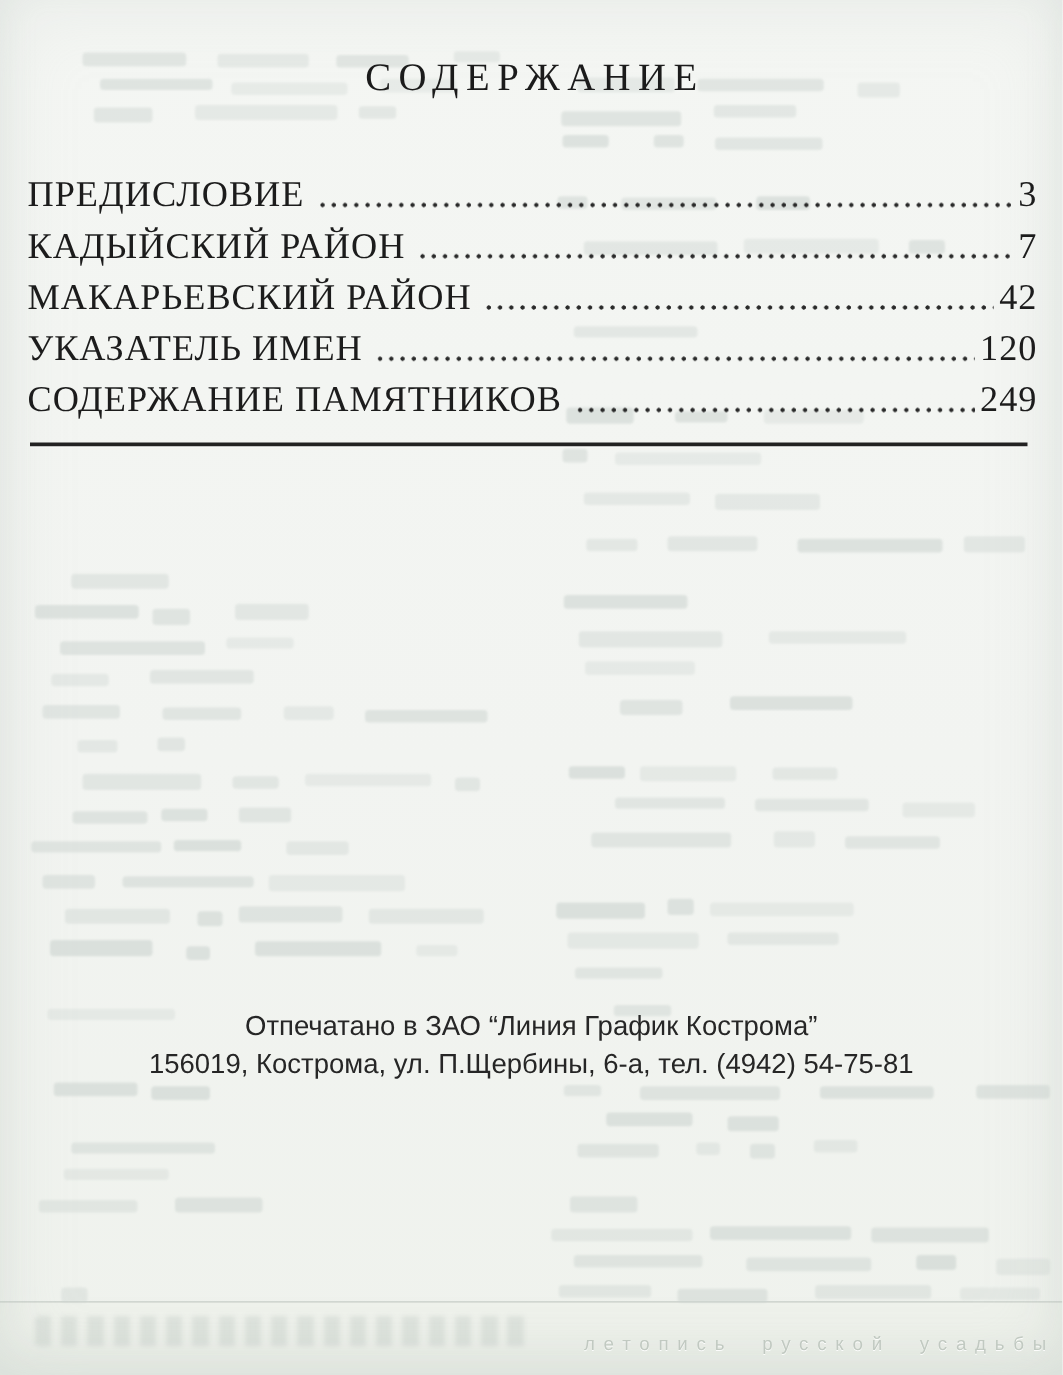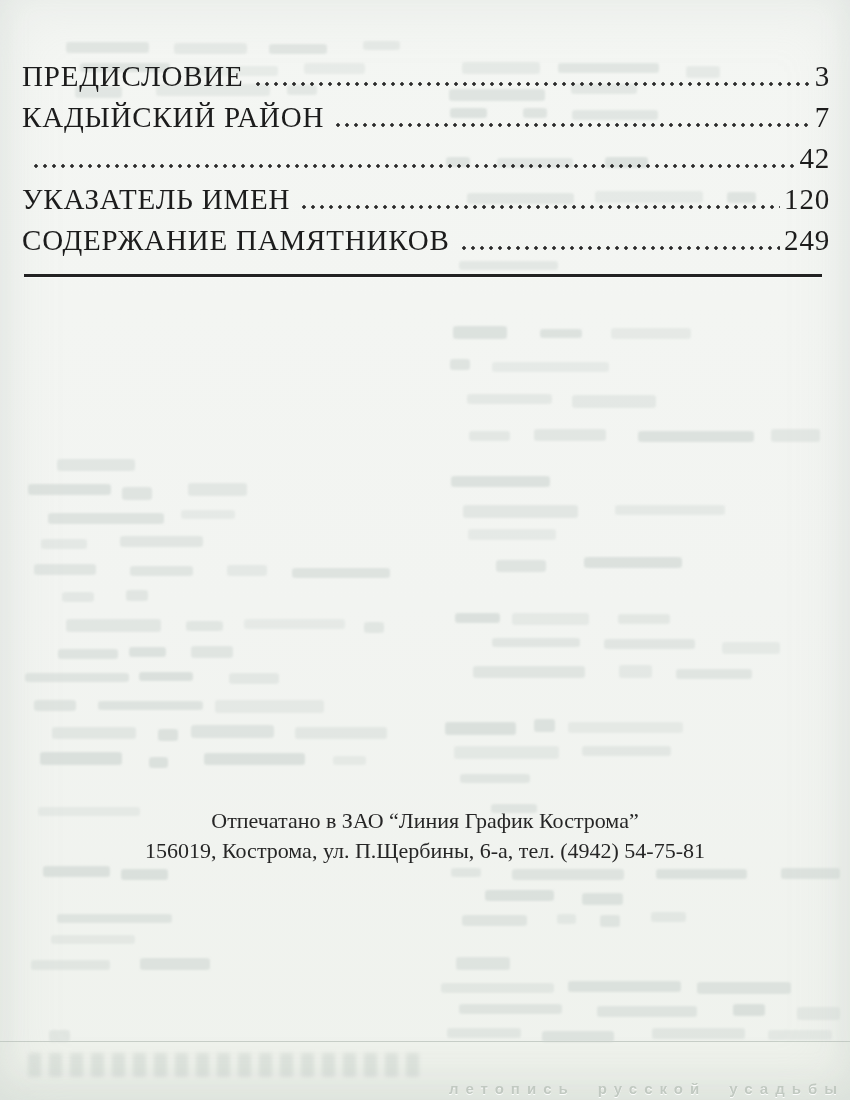--- a/index.html
+++ b/index.html
@@ -68,21 +68,21 @@
     height: 3px;
     background: #222;
     margin: 17px 28px 0 24px;
     box-shadow: 0 1px 0 rgba(255,255,255,0.6);
   }
 
   .colophon {
     position: absolute;
     top: 806px; left: 0; right: 0;
     text-align: center;
-    font-family: Liberation Serif, serif;
+    font-family: Liberation Sans, sans-serif;
     font-size: 22px;
     line-height: 30px;
     color: #262626;
   }
 
   .scan-line {
     position: absolute;
     top: 1041px; left: 0; right: 0;
     height: 1px;
     background: rgba(150,162,152,0.45);
@@ -100,30 +100,29 @@
     background: repeating-linear-gradient(90deg,
       rgba(168,180,175,0.55) 0 13px, rgba(168,180,175,0) 13px 21px);
     filter: blur(2px);
     opacity: 0.45;
     border-radius: 3px;
     z-index: 2;
   }
 
   .watermark {
     position: absolute;
-    right: 6px; bottom: 3px;
+    right: 6px; bottom: 16px;
     font-family: "Liberation Sans", sans-serif;
     font-size: 15px;
     letter-spacing: 7px;
     word-spacing: 12px;
     color: #c1c9c1;
     text-shadow: 0 1px 0 rgba(255,255,255,0.9);
     z-index: 3;
     white-space: nowrap;
-    font-weight: bold;
   }
 </style>
 </head>
 <body>
 
 <div class="page">
 
   <div id="bleed">
       <div class="blob" style="left: 66.3994px; top: 41.9052px; width: 82.3749px; height: 10.7231px; background: rgb(203, 211, 207); opacity: 0.46;"></div>
       <div class="blob" style="left: 174.135px; top: 43.3027px; width: 72.4005px; height: 11.1745px; background: rgb(203, 211, 207); opacity: 0.36;"></div>
@@ -245,36 +244,38 @@
       <div class="blob" style="left: 732.63px; top: 1003.62px; width: 32.2431px; height: 12.4767px; background: rgb(203, 211, 207); opacity: 0.59;"></div>
       <div class="blob" style="left: 797.265px; top: 1007.35px; width: 42.7346px; height: 12.9847px; background: rgb(203, 211, 207); opacity: 0.35;"></div>
       <div class="blob" style="left: 447.495px; top: 1027.71px; width: 73.3879px; height: 10.1195px; background: rgb(203, 211, 207); opacity: 0.39;"></div>
       <div class="blob" style="left: 542.377px; top: 1030.55px; width: 71.6026px; height: 11.8401px; background: rgb(203, 211, 207); opacity: 0.49;"></div>
       <div class="blob" style="left: 651.949px; top: 1027.91px; width: 93.1507px; height: 10.6827px; background: rgb(203, 211, 207); opacity: 0.4;"></div>
       <div class="blob" style="left: 767.548px; top: 1029.82px; width: 64.0276px; height: 10.1796px; background: rgb(203, 211, 207); opacity: 0.32;"></div>
     </div>
 
   <div class="content">
 
+    <h1 class="doc-title">СОДЕРЖАНИЕ</h1>
 
     <div class="toc">
 
       <div class="toc-row">
         <span class="toc-label">ПРЕДИСЛОВИЕ</span>
         <span class="dot-leader"></span>
         <span class="toc-page">3</span>
       </div>
 
       <div class="toc-row">
         <span class="toc-label">КАДЫЙСКИЙ РАЙОН</span>
         <span class="dot-leader"></span>
         <span class="toc-page">7</span>
       </div>
 
       <div class="toc-row">
+        <span class="toc-label">МАКАРЬЕВСКИЙ РАЙОН</span>
         <span class="dot-leader"></span>
         <span class="toc-page">42</span>
       </div>
 
 
       <div class="toc-row">
         <span class="toc-label">УКАЗАТЕЛЬ ИМЕН</span>
         <span class="dot-leader"></span>
         <span class="toc-page">120</span>
       </div>

